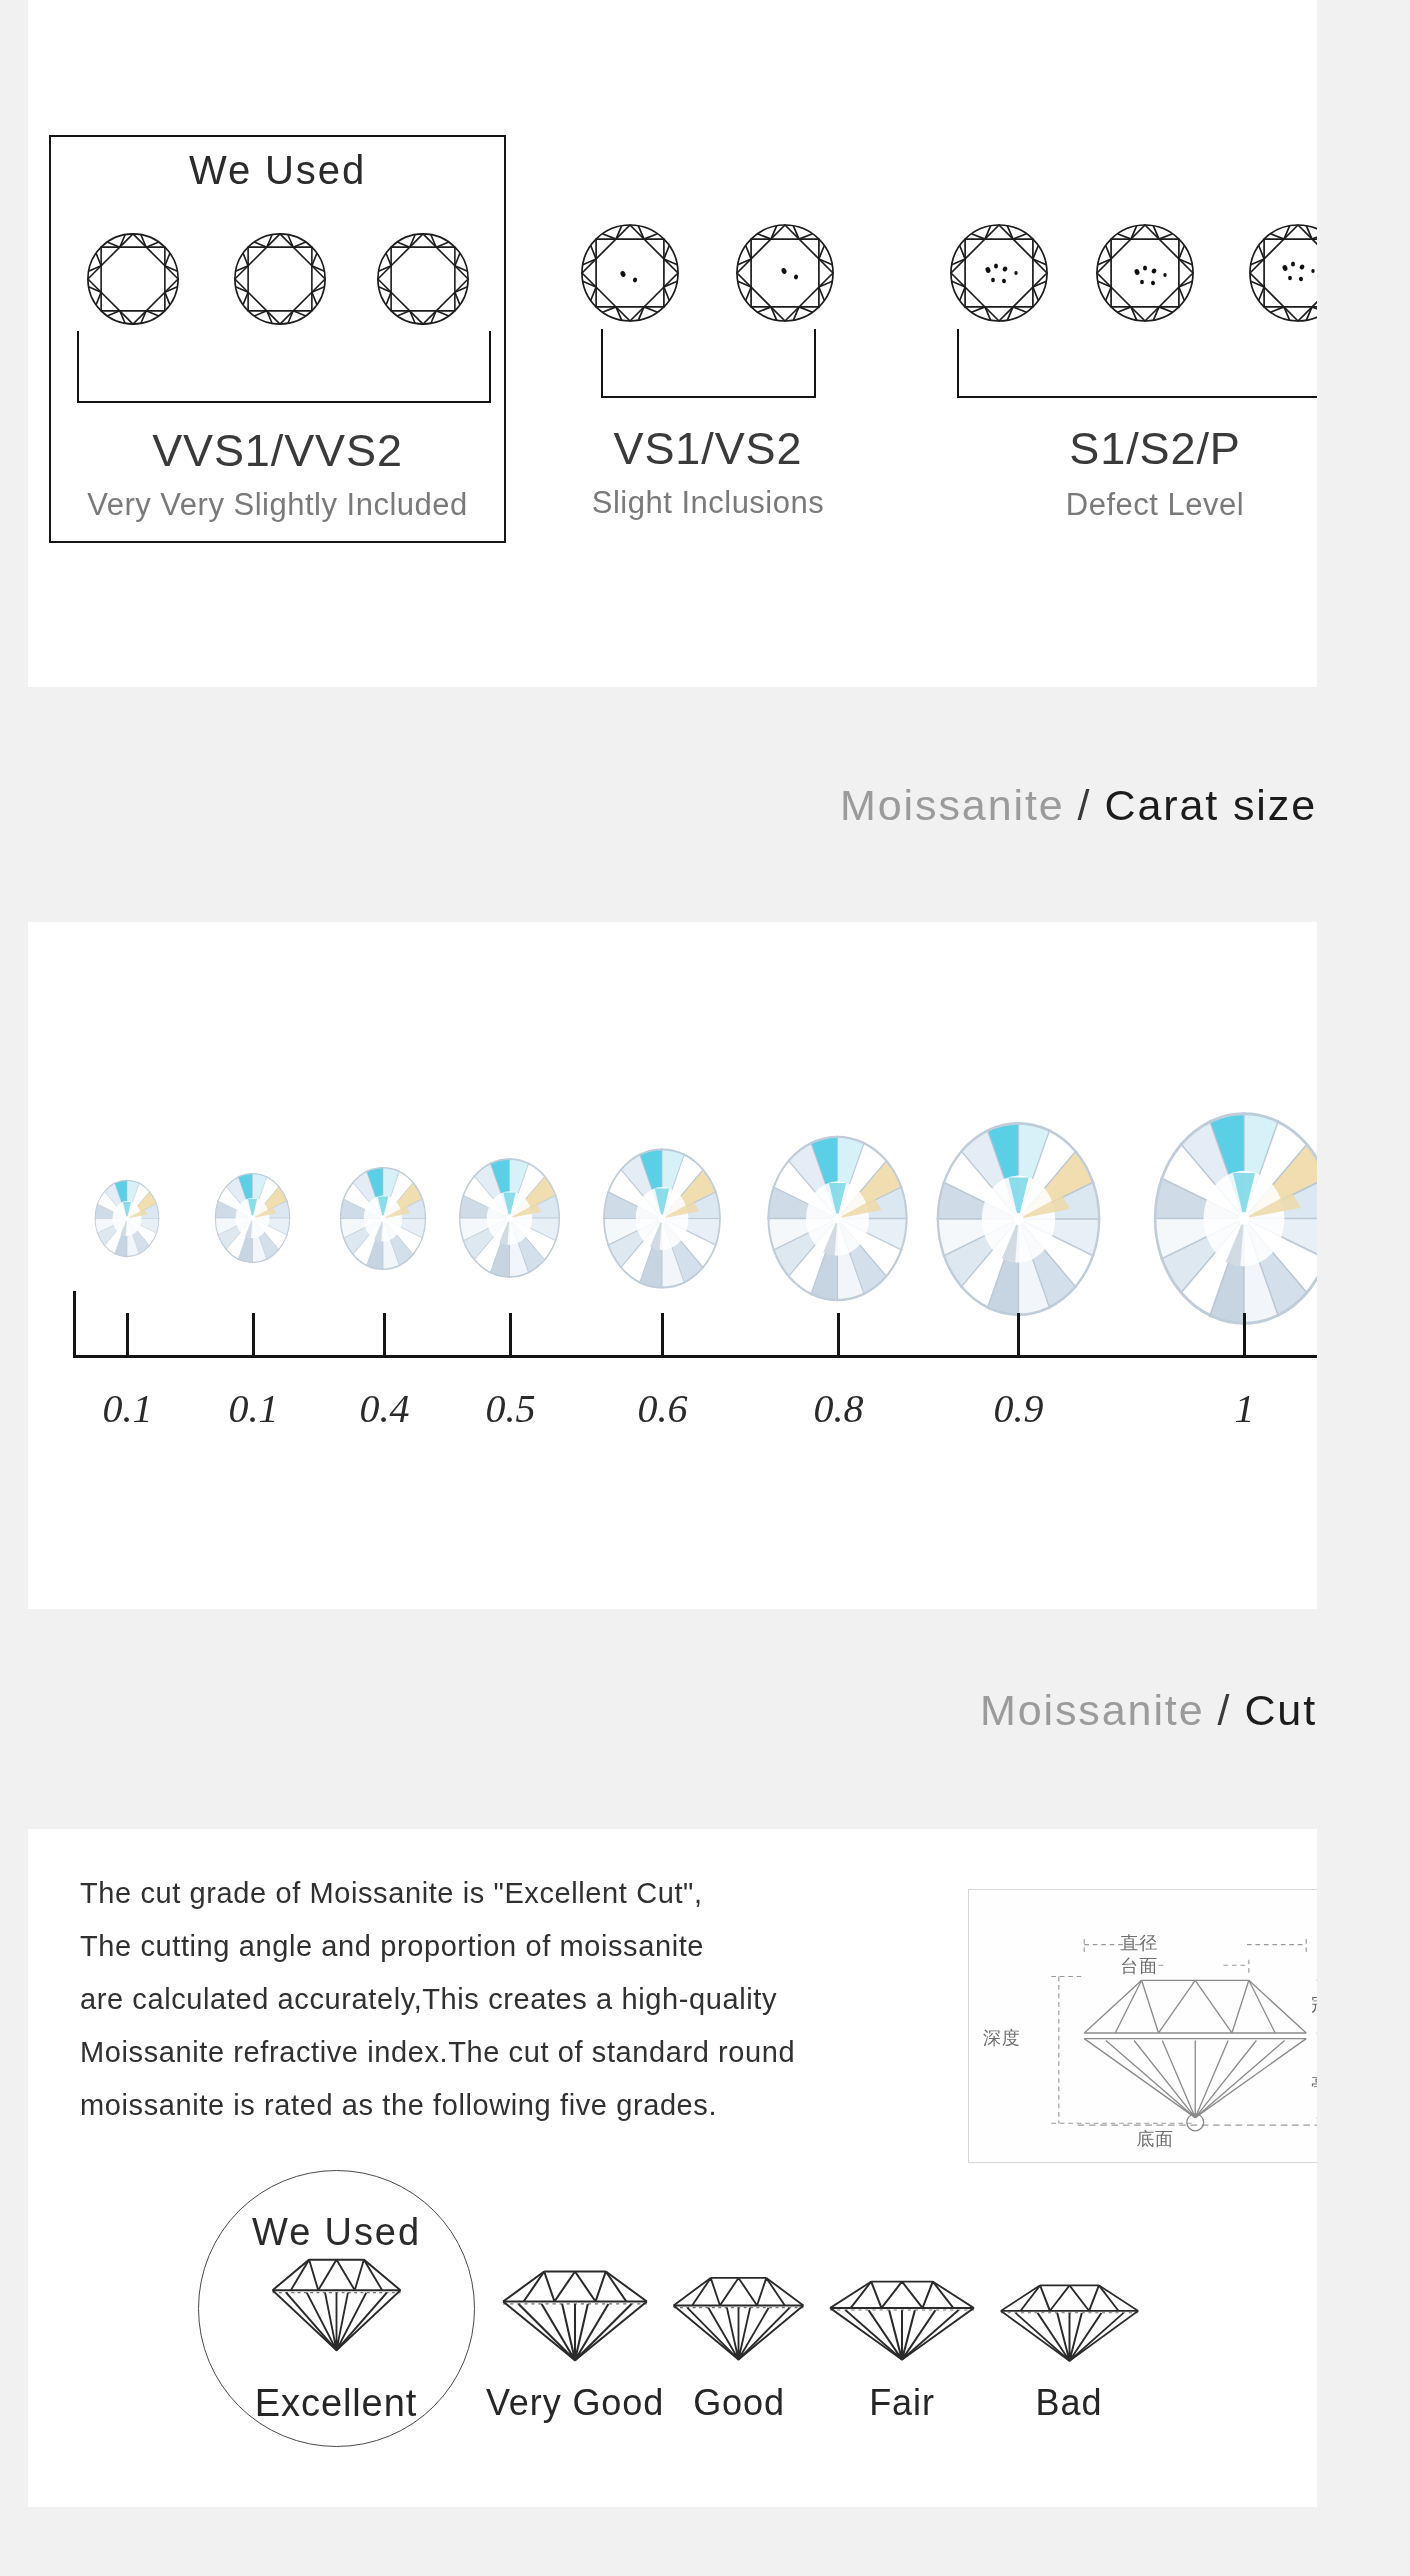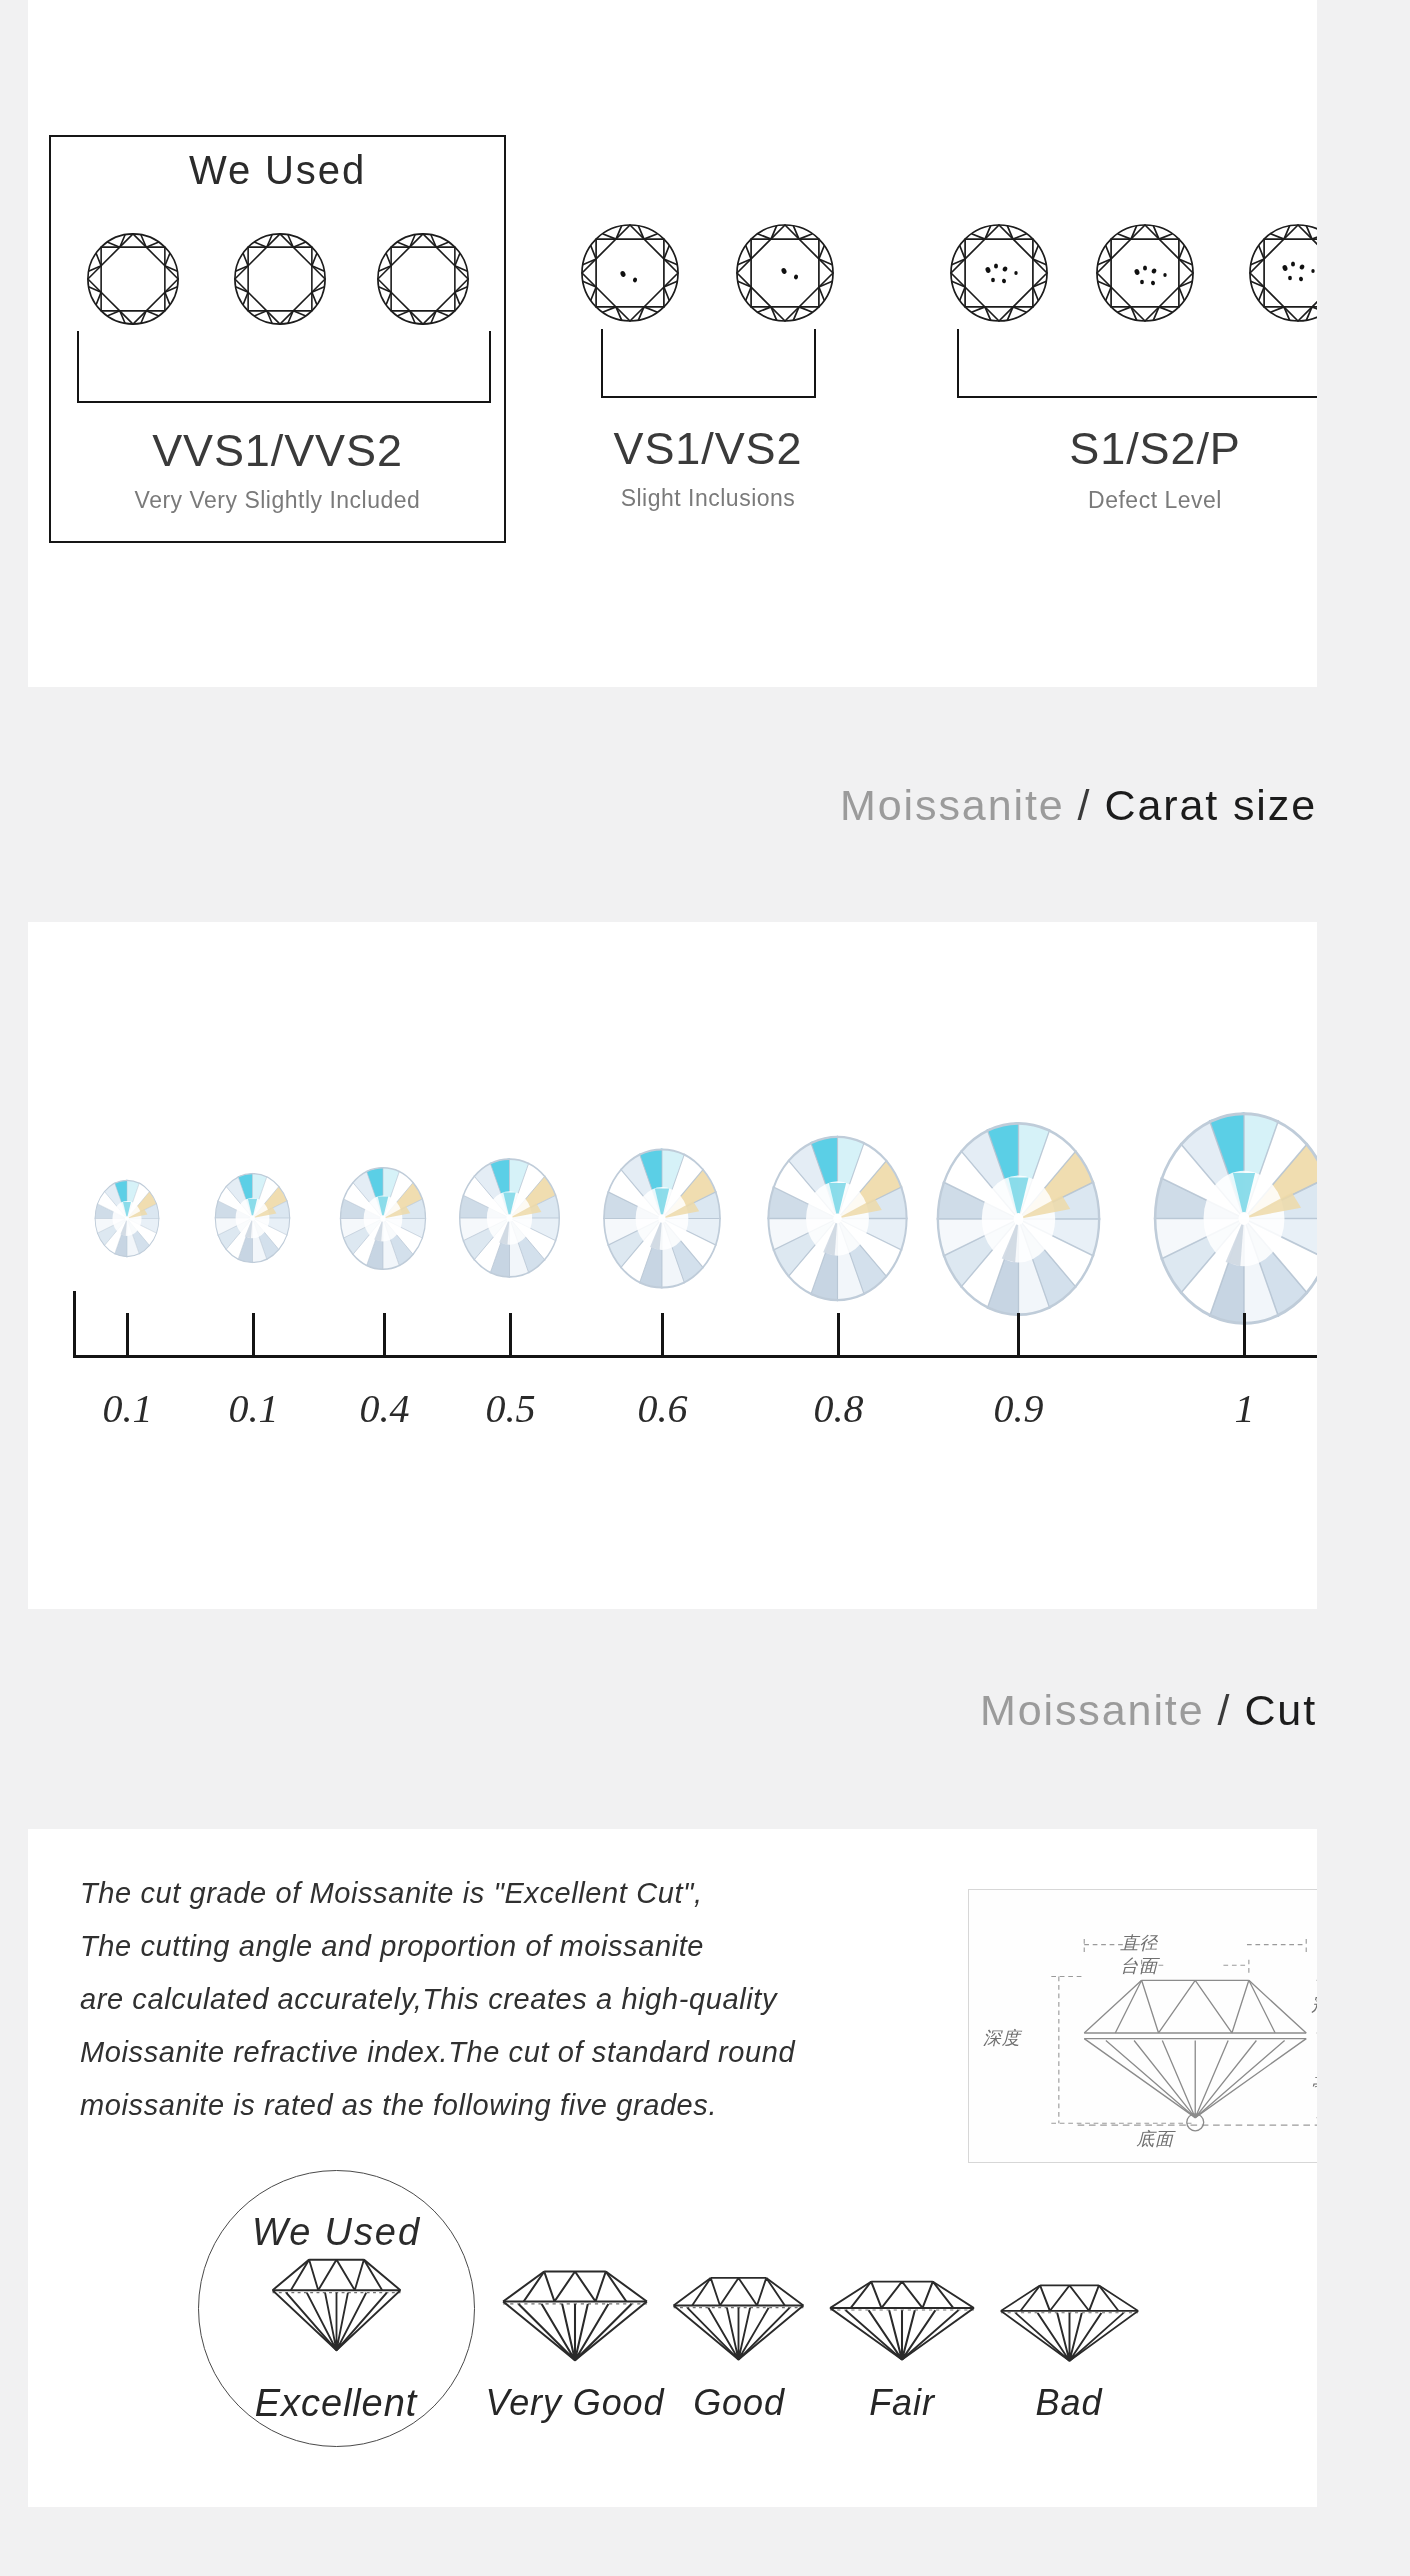--- a/index.html
+++ b/index.html
@@ -1,41 +1,41 @@
 <!DOCTYPE html>
 <html style="font-size:15px"><head>
 <meta charset="utf-8">
 <style>
   html,body{margin:0;padding:0;background:#f1f1f2;}
   .page{position:relative;width:1317px;height:2576px;background:#f1f1f2;overflow:hidden;
         font-family:"Liberation Sans","DejaVu Sans",sans-serif;color:#1d1d1d;}
   .card{position:absolute;left:28px;width:1354px;background:#ffffff;}
   .card1{top:0;height:687px;}
   .card2{top:922px;height:687px;font-style:italic;}
-  .card3{top:1829px;height:678px;font-style:italic;}
+  .card3{top:1829px;height:678px;}
 
   
   .band-heading{position:absolute;left:0;width:100%;text-align:right;font-size:43px;
                 font-weight:300;letter-spacing:1.9px;}
   .heading1{top:781px;}
   .heading2{top:1686px;}
   .hgray{color:#9b9b9b;}
   .hsep{color:#3a3a3a;margin:0 13px;}
   .hdark{color:#1c1c1c;}
 
   
   .we-used-box{position:absolute;left:21px;top:135px;width:457px;height:408px;
                border:2.8px solid #161616;box-sizing:border-box;}
   .box-title{position:absolute;left:0;top:11.3px;width:100%;text-align:center;
              font-size:40px;font-weight:300;letter-spacing:1.9px;color:#2b2b2b;}
   .stone{position:absolute;}
   .bracket{position:absolute;border:2.8px solid #141414;border-top:none;box-sizing:border-box;}
   .grade{position:absolute;text-align:center;font-size:45px;font-weight:300;
          letter-spacing:0.9px;color:#3a3a3a;white-space:nowrap;}
-  .gdesc{position:absolute;text-align:center;font-size:23px;font-weight:300;
+  .gdesc{position:absolute;text-align:center;font-size:31px;font-weight:300;
          letter-spacing:0.5px;color:#7a7a7a;white-space:nowrap;}
 
   
   .scale-line{position:absolute;left:45px;top:433px;width:1254px;height:2.8px;background:#141414;}
   .scale-end{position:absolute;top:369px;width:2.8px;height:67px;background:#141414;}
   .scale-tick{position:absolute;top:391px;width:2.8px;height:44px;background:#141414;}
   .size-label{position:absolute;top:463px;width:113px;margin-left:-56px;text-align:center;
               font-family:"Liberation Serif","DejaVu Serif",serif;font-size:40px;color:#2a2a2a;}
 
   

